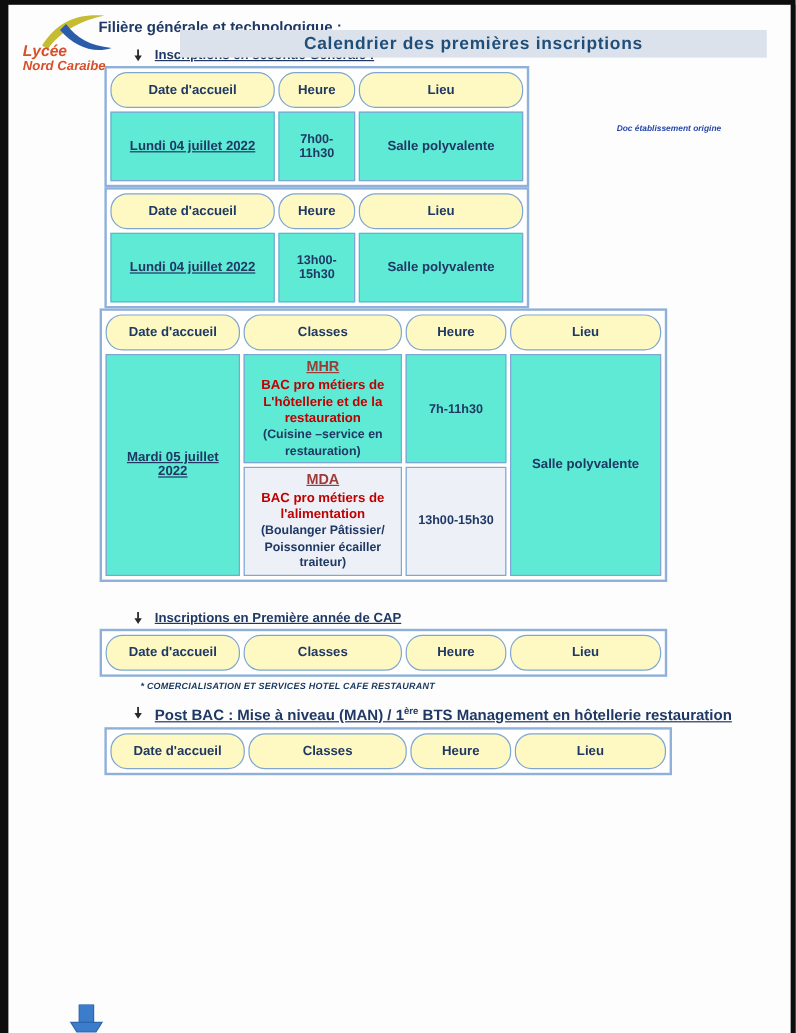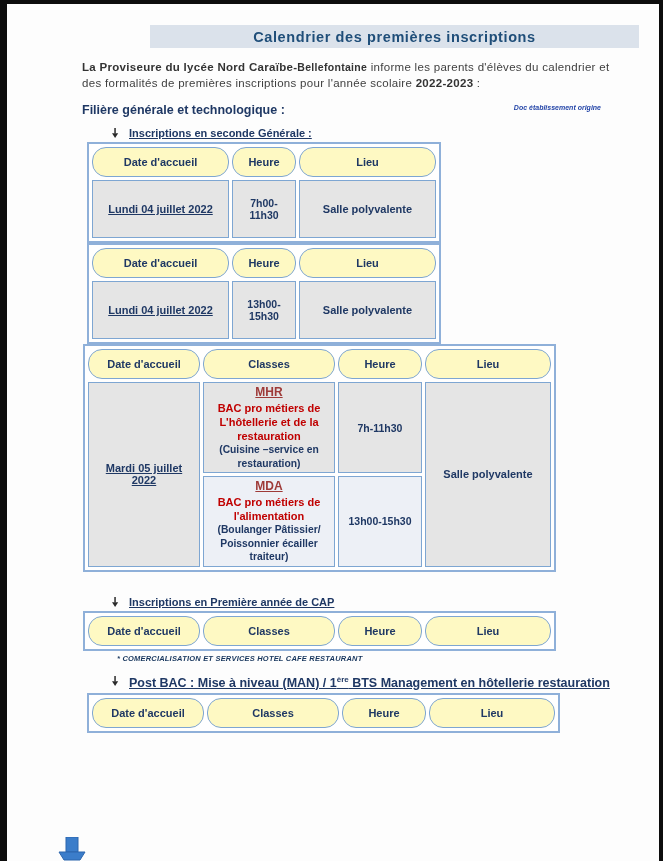--- a/index.html
+++ b/index.html
@@ -29,21 +29,21 @@
   .sub .lbl{color:#1f3864;font-weight:bold;font-size:11px;text-decoration:underline;}
   .sub .lbl sup{font-size:8px;}
   .sub.big .lbl{font-size:12.5px;}
 
   table{border-collapse:separate;border-spacing:3px;background:#fff;border:2px solid #8fb0d9;}
   .t3{margin-left:80px;}
   .t4{margin-left:76px;}
   td{border:1px solid #7ea6d2;text-align:center;vertical-align:middle;color:#1f3864;
      font-size:11px;font-weight:bold;padding:2px 4px;}
   td.hcell{background:#fef9c3;border-radius:14px;}
-  td.dcell{background:#e5e5e5;}
+  td.dcell{background:#5eead4;}
   td.lcell{background:#edf0f6;}
   .t3 td.hcell{height:24px;}
   .t3 td.dcell{height:52px;}
   .t4h{height:24px;}
   .underl{text-decoration:underline;}
   .hr-sm{font-size:10.5px;}
 
   .code{color:#9e3a38;text-decoration:underline;font-size:12px;}
   .red{color:#c00000;font-size:11px;}
   .det{color:#1f3864;font-size:10.3px;font-weight:bold;line-height:1.25;}
@@ -52,26 +52,33 @@
   .cap-classes .gap{height:14px;}
 
   .footnote{margin:3px 0 0 110px;color:#17365d;font-size:7.5px;font-style:italic;font-weight:bold;letter-spacing:0.2px;}
   .bottom-arrow{position:absolute;left:50px;bottom:0;}
 </style>
 </head>
 <body>
 
 <div class="page">
 
+  <div class="logo">
+    <svg width="64" height="42" viewBox="0 0 64 42">
+      <path d="M2,30 C14,11 30,3 54,5 C36,9 18,17 7,33 Z" fill="#c6bc33"></path>
+      <path d="M22,12 C31,24 42,30 60,32 C45,37 29,31 17,17 Z" fill="#2a5caa"></path>
+    </svg>
+    <div class="logo-l1">Lycée</div>
+    <div class="logo-l2">Nord Caraibe</div>
+  </div>
 
   <div class="titlebar">
     <span class="t">Calendrier des premières inscriptions</span>
   </div>
 
-  <p class="intro"><b>La Proviseure du lycée Nord Caraïbe-</b><b class="small-b">Bellefontaine</b><span> informe les parents d'élèves du calendrier et des formalités de premières inscriptions pour l'année scolaire </span><b>2022-2023</b><span> :</span></p>
 
   <div class="docnote">Doc établissement origine</div>
 
   <div class="h2">Filière générale et technologique :</div>
 
   <div class="sub">
     <svg class="bullet" width="8" height="11" viewBox="0 0 8 11">
         <path d="M3.3 0 h1.5 v5.6 h-1.5 z" fill="#2a2a2a"></path>
         <path d="M1 5.2 h6.2 L4.1 10 Z" fill="#2a2a2a"></path>
       </svg>

